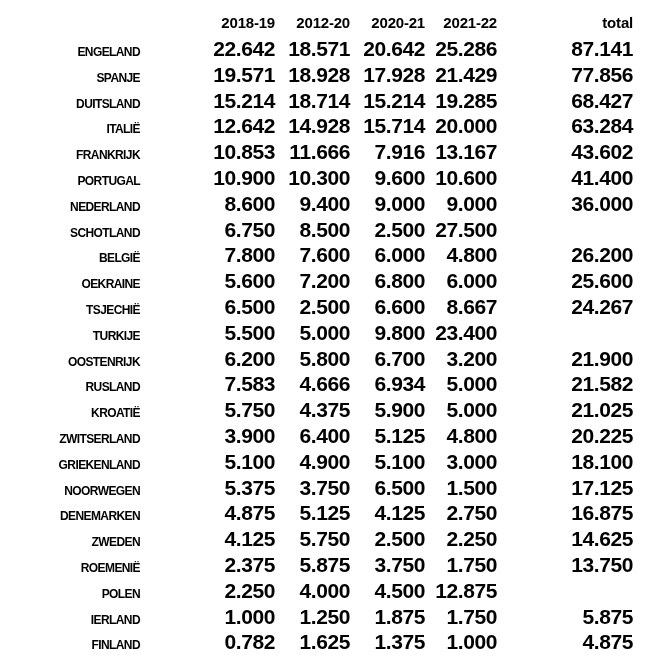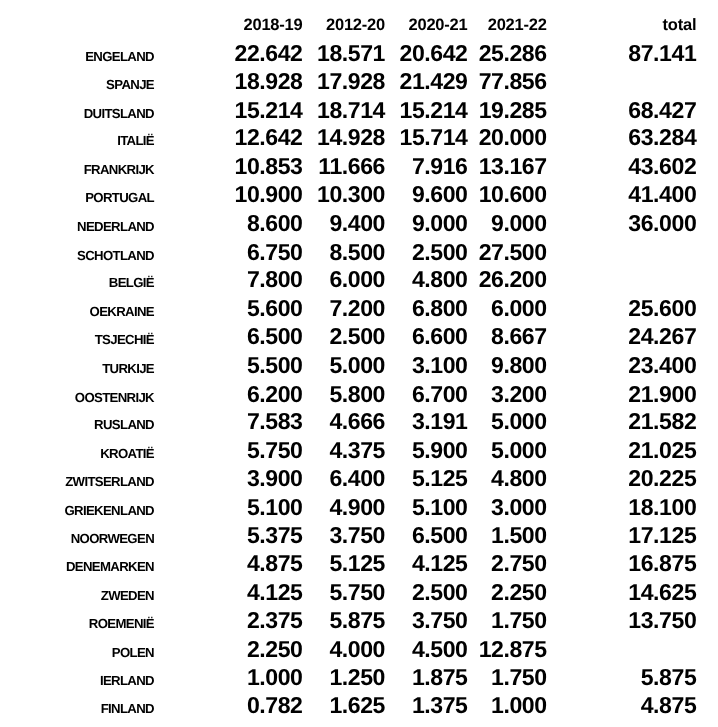--- a/index.html
+++ b/index.html
@@ -69,20 +69,21 @@
     <div class="cell name">ENGELAND</div>
     <div class="cell num">22.642</div>
     <div class="cell num">18.571</div>
     <div class="cell num">20.642</div>
     <div class="cell num">25.286</div>
     <div class="cell num">87.141</div>
   </div>
 
   <div class="row">
     <div class="cell name">SPANJE</div>
+    <div class="cell num">19.571</div>
     <div class="cell num">18.928</div>
     <div class="cell num">17.928</div>
     <div class="cell num">21.429</div>
     <div class="cell num">77.856</div>
   </div>
 
   <div class="row">
     <div class="cell name">DUITSLAND</div>
     <div class="cell num">15.214</div>
     <div class="cell num">18.714</div>
@@ -131,20 +132,21 @@
     <div class="cell name">SCHOTLAND</div>
     <div class="cell num">6.750</div>
     <div class="cell num">8.500</div>
     <div class="cell num">2.500</div>
     <div class="cell num">27.500</div>
   </div>
 
   <div class="row">
     <div class="cell name">BELGIË</div>
     <div class="cell num">7.800</div>
+    <div class="cell num">7.600</div>
     <div class="cell num">6.000</div>
     <div class="cell num">4.800</div>
     <div class="cell num">26.200</div>
   </div>
 
   <div class="row">
     <div class="cell name">OEKRAINE</div>
     <div class="cell num">5.600</div>
     <div class="cell num">7.200</div>
     <div class="cell num">6.800</div>
@@ -158,39 +160,38 @@
     <div class="cell num">2.500</div>
     <div class="cell num">6.600</div>
     <div class="cell num">8.667</div>
     <div class="cell num">24.267</div>
   </div>
 
   <div class="row">
     <div class="cell name">TURKIJE</div>
     <div class="cell num">5.500</div>
     <div class="cell num">5.000</div>
-    <div class="cell num">3.100</div>
     <div class="cell num">9.800</div>
     <div class="cell num">23.400</div>
   </div>
 
   <div class="row">
     <div class="cell name">OOSTENRIJK</div>
     <div class="cell num">6.200</div>
     <div class="cell num">5.800</div>
     <div class="cell num">6.700</div>
     <div class="cell num">3.200</div>
     <div class="cell num">21.900</div>
   </div>
 
   <div class="row">
     <div class="cell name">RUSLAND</div>
     <div class="cell num">7.583</div>
     <div class="cell num">4.666</div>
-    <div class="cell num">3.191</div>
+    <div class="cell num">6.934</div>
     <div class="cell num">5.000</div>
     <div class="cell num">21.582</div>
   </div>
 
   <div class="row">
     <div class="cell name">KROATIË</div>
     <div class="cell num">5.750</div>
     <div class="cell num">4.375</div>
     <div class="cell num">5.900</div>
     <div class="cell num">5.000</div>

